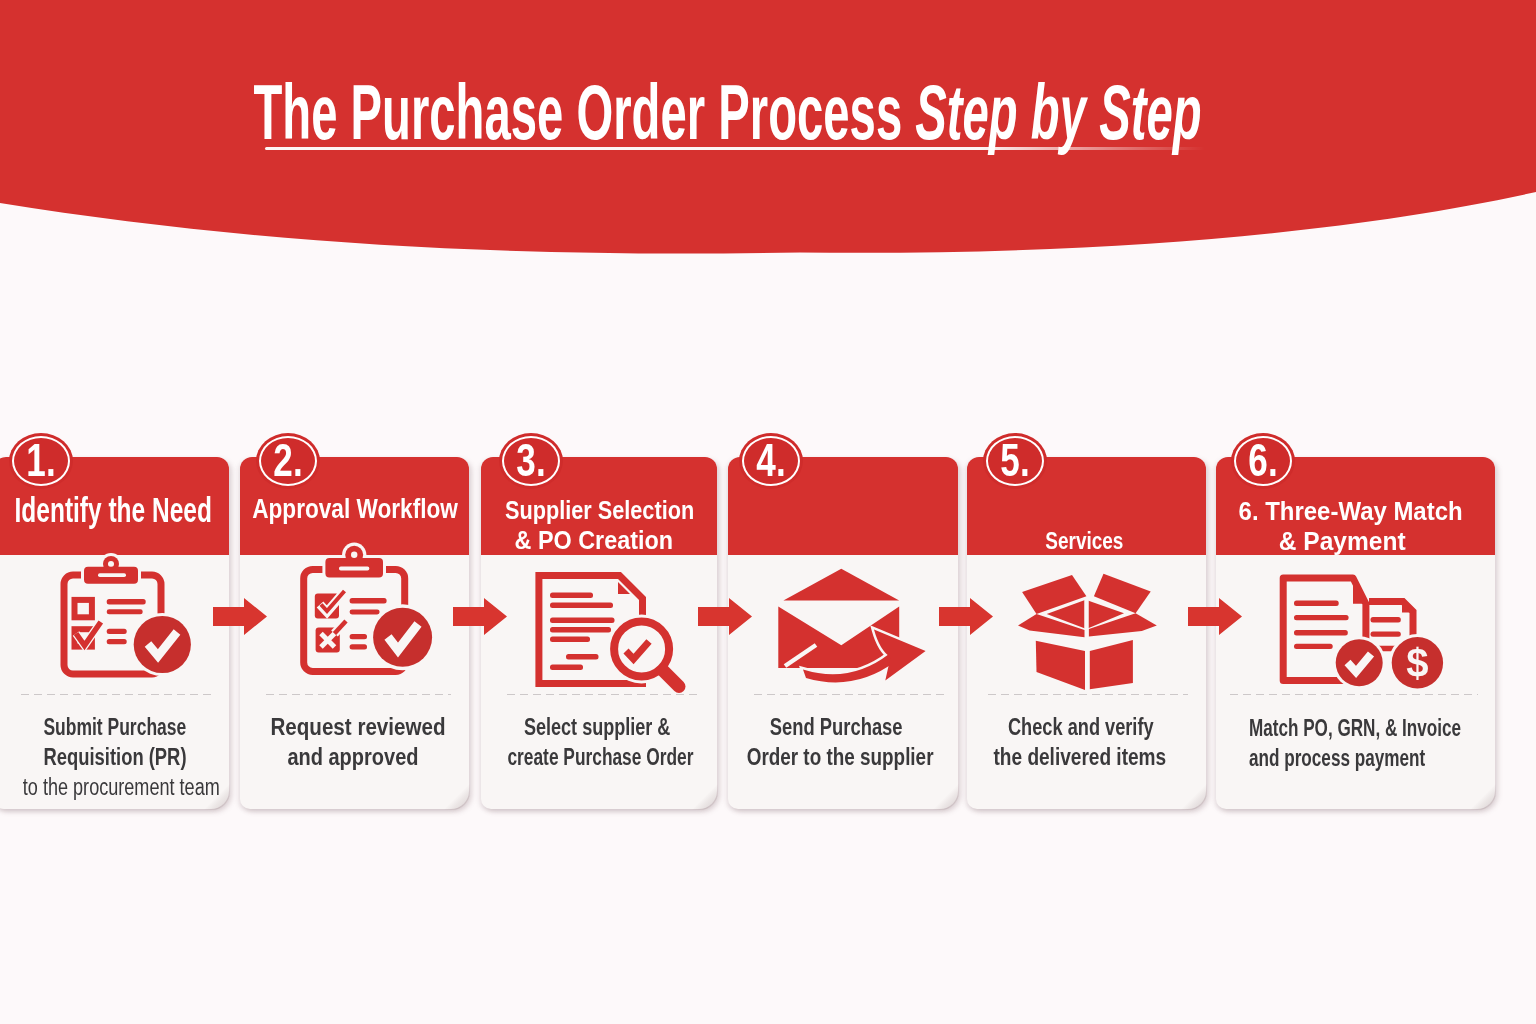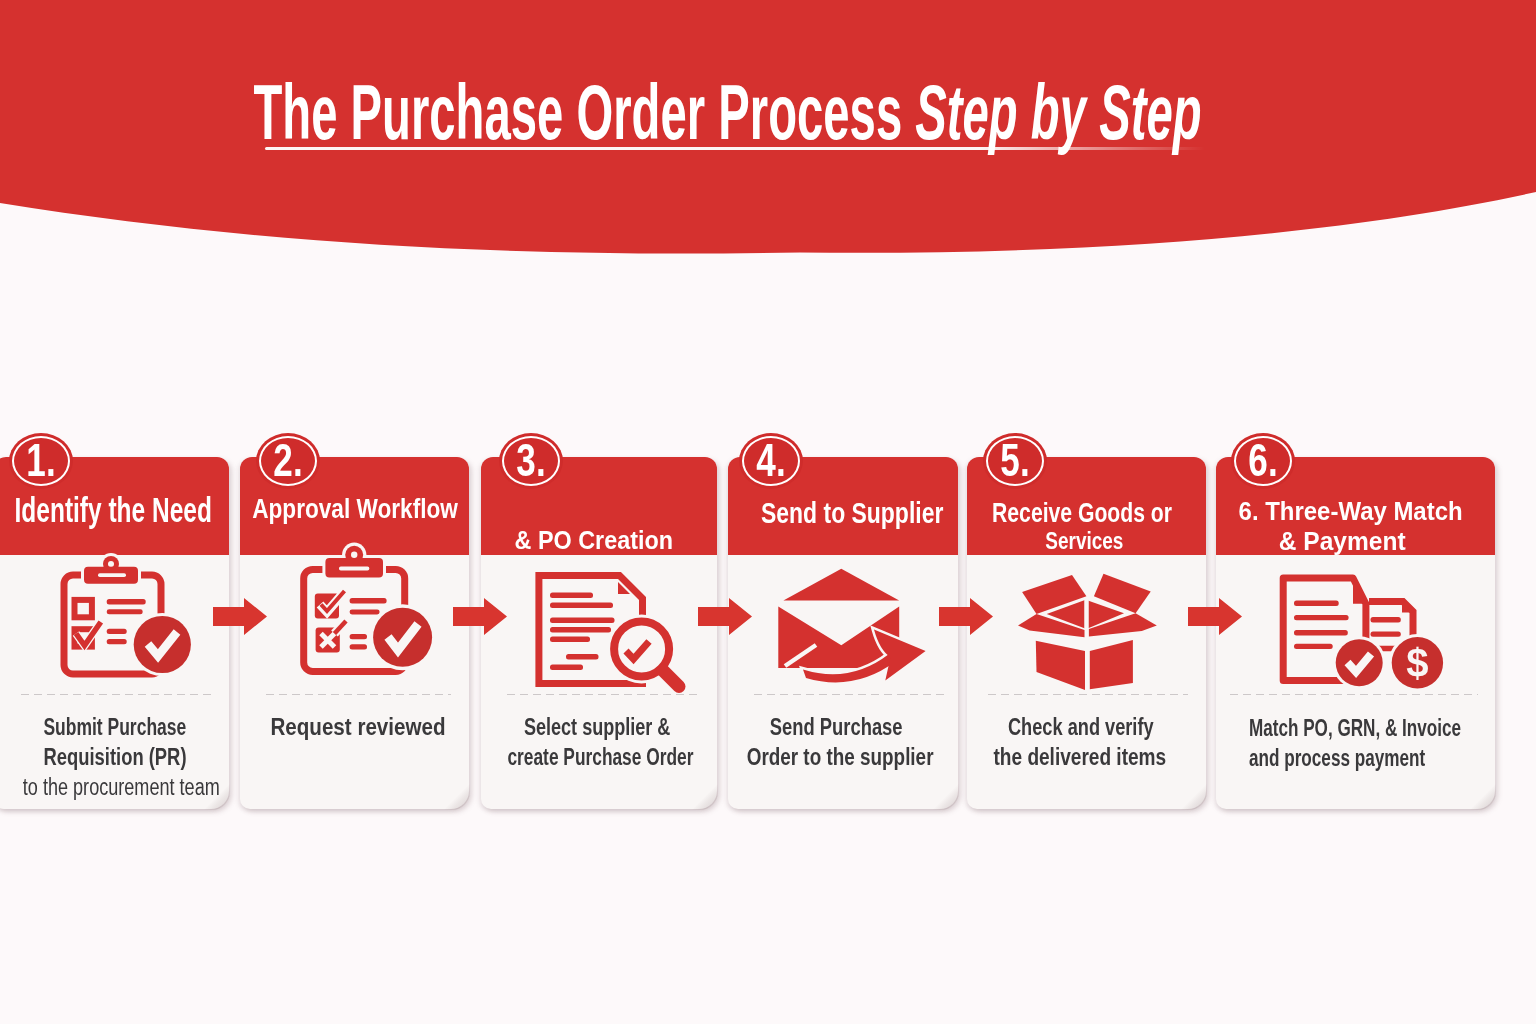--- a/index.html
+++ b/index.html
@@ -70,38 +70,38 @@
     </div>
   <div class="badge" style="left:983px">
       <div class="bnum">5.</div>
     </div>
   <div class="badge" style="left:1231px">
       <div class="bnum">6.</div>
     </div>
 
   <div class="ht" style="left:-87px;width:400px;top:492.9px;font-size:35.8px;line-height:35.8px"><span class="tin" style="transform:scaleX(0.684)">Identify the Need</span></div>
   <div class="ht" style="left:155px;width:400px;top:495.1px;font-size:27.5px;line-height:27.5px"><span class="tin" style="transform:scaleX(0.823)">Approval Workflow</span></div>
+  <div class="ht" style="left:400px;width:400px;top:497.4px;font-size:26.5px;line-height:26.5px"><span class="tin" style="transform:scaleX(0.818)">Supplier Selection</span></div>
   <div class="ht" style="left:394px;width:400px;top:526.8px;font-size:26.5px;line-height:26.5px"><span class="tin" style="transform:scaleX(0.882)">&amp; PO Creation</span></div>
-  <div class="ht" style="left:652px;width:400px;top:498.2px;font-size:30px;line-height:30px"><span class="tin" style="transform:scaleX(0.765)">Send to Supplier</span></div>
-  <div class="ht" style="left:882px;width:400px;top:498.7px;font-size:28px;line-height:28px"><span class="tin" style="transform:scaleX(0.756)">Receive Goods or</span></div>
   <div class="ht" style="left:884px;width:400px;top:526.7px;font-size:24px;line-height:28px"><span class="tin" style="transform:scaleX(0.79)">Services</span></div>
   <div class="ht" style="left:1151px;width:400px;top:498.4px;font-size:26px;line-height:26px"><span class="tin" style="transform:scaleX(0.921)">6. Three-Way Match</span></div>
   <div class="ht" style="left:1142px;width:400px;top:528.2px;font-size:26px;line-height:26px"><span class="tin" style="transform:scaleX(0.943)">&amp; Payment</span></div>
 
   <div class="dash" style="left:21px;width:190px"></div>
   <div class="dash" style="left:266px;width:185px"></div>
   <div class="dash" style="left:507px;width:190px"></div>
   <div class="dash" style="left:754px;width:190px"></div>
   <div class="dash" style="left:988px;width:200px"></div>
   <div class="dash" style="left:1230px;width:248px"></div>
 
   <div class="bt" style="left:-85.3px;width:400px;top:714.6px"><span class="tin" style="transform:scaleX(0.708)">Submit Purchase</span></div>
   <div class="bt" style="left:-84.5px;width:400px;top:744.8px"><span class="tin" style="transform:scaleX(0.745)">Requisition (PR)</span></div>
   <div class="bt" style="left:-78.7px;width:400px;top:775.9px;font-weight:normal;font-size:23px;line-height:23px"><span class="tin" style="transform:scaleX(0.786)">to the procurement team</span></div>
   <div class="bt" style="left:158.3px;width:400px;top:714.6px"><span class="tin" style="transform:scaleX(0.834)">Request reviewed</span></div>
+  <div class="bt" style="left:152.8px;width:400px;top:744.8px"><span class="tin" style="transform:scaleX(0.81)">and approved</span></div>
   <div class="bt" style="left:400.3px;width:400px;top:744.8px"><span class="tin" style="transform:scaleX(0.702)">create Purchase Order</span></div>
   <div class="bt" style="left:397.5px;width:400px;top:714.6px"><span class="tin" style="transform:scaleX(0.731)">Select supplier &amp;</span></div>
   <div class="bt" style="left:636.3px;width:400px;top:714.6px"><span class="tin" style="transform:scaleX(0.744)">Send Purchase</span></div>
   <div class="bt" style="left:640.2px;width:400px;top:744.8px"><span class="tin" style="transform:scaleX(0.765)">Order to the supplier</span></div>
   <div class="bt" style="left:880.5px;width:400px;top:714.6px"><span class="tin" style="transform:scaleX(0.737)">Check and verify</span></div>
   <div class="bt" style="left:879.6px;width:400px;top:744.8px"><span class="tin" style="transform:scaleX(0.772)">the delivered items</span></div>
   <div class="bt" style="left:1249.2px;top:715.6px;text-align:left"><span class="tin" style="transform:scaleX(0.693);transform-origin:0 50%">Match PO, GRN, &amp; Invoice</span></div>
   <div class="bt" style="left:1249.2px;top:745.8px;text-align:left"><span class="tin" style="transform:scaleX(0.694);transform-origin:0 50%">and process payment</span></div>
 
   <svg class="icon" style="left:52px;top:548px" width="148" height="136" viewBox="0 0 148 136">

